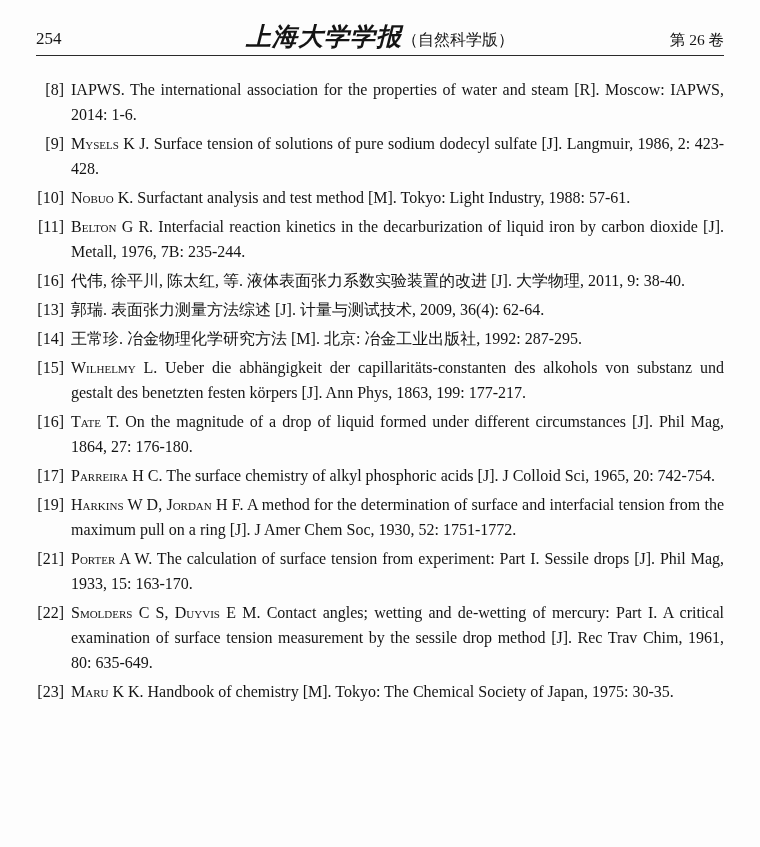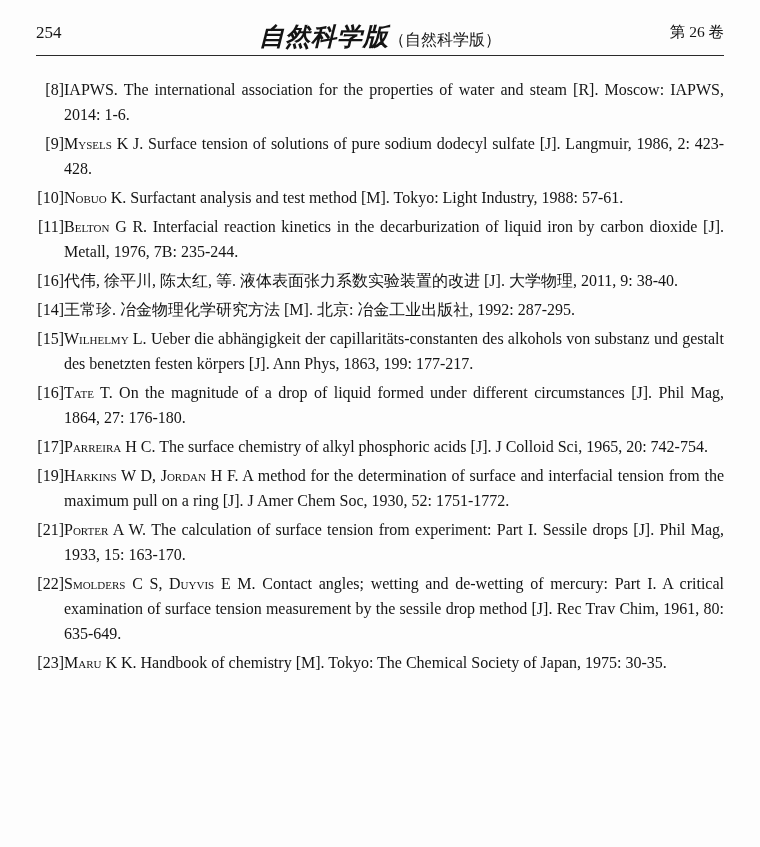--- a/index.html
+++ b/index.html
@@ -8,21 +8,21 @@
     height: 847px;
     background: #fdfdfd;
     color: #141414;
     font-family: "Liberation Serif", "DejaVu Serif", serif;
     box-sizing: border-box;
     overflow: hidden;
   }
   
   .header {
     display: flex;
-    align-items: flex-start;
+    align-items: flex-end;
     padding: 24px 36px 4px 36px;
     box-sizing: border-box;
   }
   .page-number {
     width: 120px;
     font-size: 17px;
     line-height: 1;
     padding-bottom: 2px;
   }
   .journal-title-wrap {
@@ -66,20 +66,21 @@
     margin-bottom: 4px;
   }
   .ref-label {
     flex: none;
     width: 28px;
     text-align: right;
     white-space: nowrap;
   }
   .ref-body {
     flex: 1;
+    margin-left: 7px;
     text-align: justify;
     text-align-last: left;
   }
   .ref-authors {
     font-variant: small-caps;
   }
   
   .footer-note {
     padding: 4px 36px 0 71px;
     font-size: 16px;
@@ -87,21 +88,21 @@
   }
 </style>
 </head>
 <body>
 
 <div class="page">
 
   <div class="header">
     <div class="page-number">254</div>
     <div class="journal-title-wrap">
-      <span class="journal-title">自然科学版</span><span class="journal-subtitle">（自然科学版）</span>
+      <span class="journal-title">上海大学学报</span><span class="journal-subtitle">（自然科学版）</span>
     </div>
     <div class="volume">第 26 卷</div>
   </div>
   <div class="header-rule"></div>
 
   <div class="refs">
 
     <div class="ref">
       <span class="ref-label">[8]</span>
       <div class="ref-body"><span class="ref-authors">IAPWS.</span> <span>The international association for the properties of water and steam [R]. Moscow: IAPWS, 2014: 1-6.</span></div>
@@ -120,20 +121,24 @@
     <div class="ref">
       <span class="ref-label">[11]</span>
       <div class="ref-body"><span class="ref-authors">Belton G R.</span> <span>Interfacial reaction kinetics in the decarburization of liquid iron by carbon dioxide [J]. Metall, 1976, 7B: 235-244.</span></div>
     </div>
 
     <div class="ref">
       <span class="ref-label">[16]</span>
       <div class="ref-body"><span class="ref-authors">代伟, 徐平川, 陈太红, 等.</span> <span>液体表面张力系数实验装置的改进 [J]. 大学物理, 2011, 9: 38-40.</span></div>
     </div>
 
+    <div class="ref">
+      <span class="ref-label">[13]</span>
+      <div class="ref-body"><span class="ref-authors">郭瑞.</span> <span>表面张力测量方法综述 [J]. 计量与测试技术, 2009, 36(4): 62-64.</span></div>
+    </div>
 
     <div class="ref">
       <span class="ref-label">[14]</span>
       <div class="ref-body"><span class="ref-authors">王常珍.</span> <span>冶金物理化学研究方法 [M]. 北京: 冶金工业出版社, 1992: 287-295.</span></div>
     </div>
 
     <div class="ref">
       <span class="ref-label">[15]</span>
       <div class="ref-body"><span class="ref-authors">Wilhelmy L.</span> <span>Ueber die abhängigkeit der capillaritäts-constanten des alkohols von substanz und gestalt des benetzten festen körpers [J]. Ann Phys, 1863, 199: 177-217.</span></div>
     </div>

